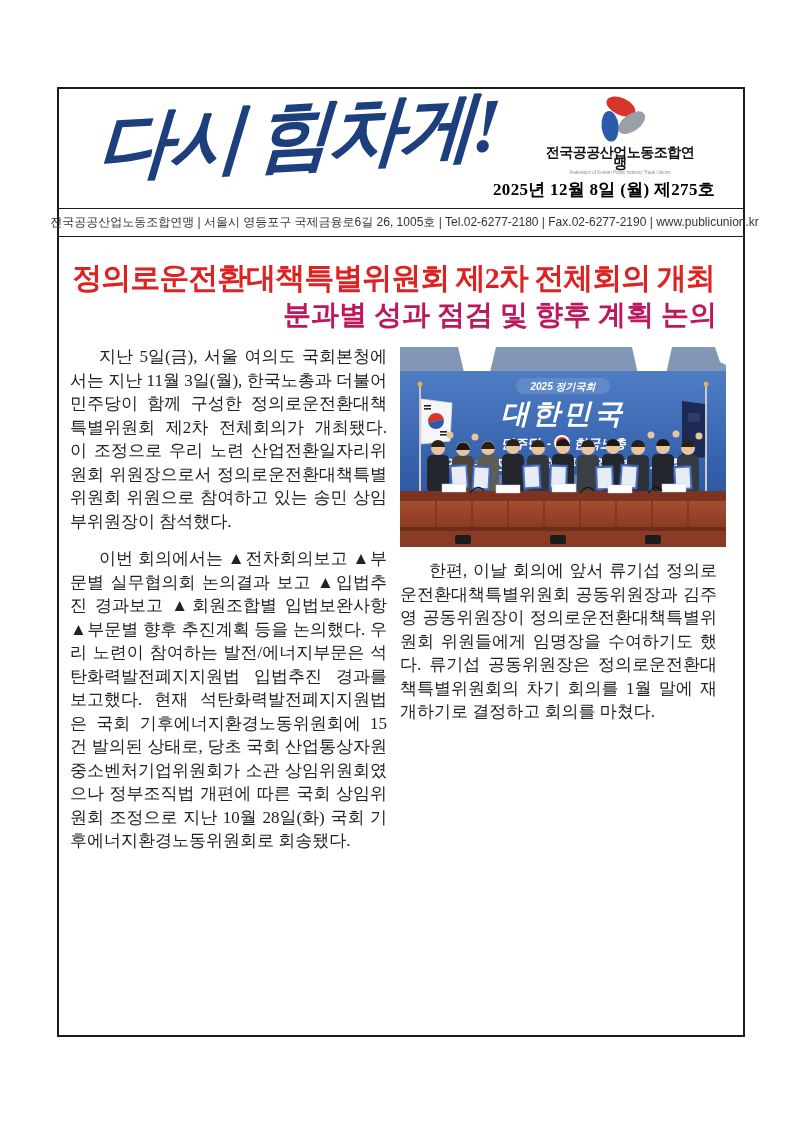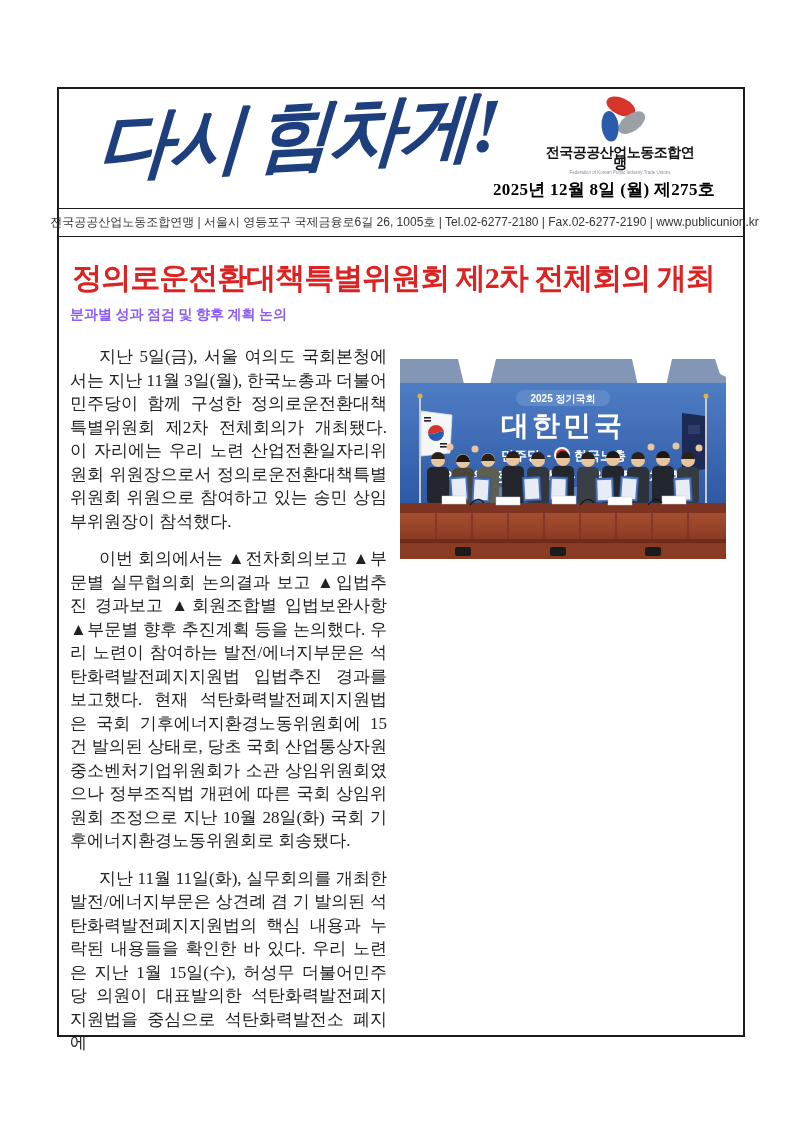--- a/index.html
+++ b/index.html
@@ -33,26 +33,26 @@
     height:27px;border-bottom:1px solid #1c1c1c;display:flex;align-items:center;justify-content:center;gap:7px;
     font-family:"Liberation Sans","DejaVu Sans",sans-serif;font-size:12px;color:#333;white-space:nowrap;text-align:center;
   }
   
   .article{padding:24px 26px 0 11px;}
   .title{
     margin:0;text-align:center;color:#de2121;font-size:30px;font-weight:bold;
     letter-spacing:-1px;line-height:34px;white-space:nowrap;
   }
   .subtitle{
-    margin:8px 0 0 0;text-align:left;color:#8b5cf6;font-size:14px;font-weight:bold;line-height:24px;
+    margin:8px 0 0 0;text-align:right;color:#be185d;font-size:28px;font-weight:bold;line-height:24px;
   }
   .columns{display:flex;gap:13px;margin-top:18px;}
   .col{flex:1;min-width:0;font-size:17px;line-height:23.5px;text-align:justify;color:#222;}
   .col p{margin:0 0 14px 0;text-indent:1.7em;word-break:break-all;}
-  .photo-wrap{margin:14px 0 12px 0;}
+  .photo-wrap{margin:2px 0 12px 0;font-style:italic;}
   .photo-wrap svg{display:block;margin:0 auto;}
 </style>
 </head>
 <body>
 
 <div class="content-box">
 
   <div class="header-row">
     <div class="slogan">다시 힘차게!</div>
     <div class="logo-block">
@@ -75,23 +75,22 @@
     </svg>
     <span>전국공공산업노동조합연맹 | 서울시 영등포구 국제금융로6길 26, 1005호 | Tel.02-6277-2180 | Fax.02-6277-2190 | www.publicunion.kr</span>
   </div>
 
   <div class="article">
     <h1 class="title">정의로운전환대책특별위원회 제2차 전체회의 개최</h1>
     <h2 class="subtitle">분과별 성과 점검 및 향후 계획 논의</h2>
 
     <div class="columns">
       <div class="col">
-        <p>지난 5일(금), 서울 여의도 국회본청에서는 지난 11월 3일(월), 한국노총과 더불어민주당이 함께 구성한 정의로운전환대책특별위원회 제2차 전체회의가 개최됐다. 이 자리에는 우리 노련 산업전환일자리위원회 위원장으로서 정의로운전환대책특별위원회 위원으로 참여하고 있는 송민 상임부위원장이 참석했다.</p>
+        <p>지난 5일(금), 서울 여의도 국회본청에서는 지난 11월 3일(월), 한국노총과 더불어민주당이 함께 구성한 정의로운전환대책특별위원회 제2차 전체회의가 개최됐다. 이 조정으로 우리 노련 산업전환일자리위원회 위원장으로서 정의로운전환대책특별위원회 위원으로 참여하고 있는 송민 상임부위원장이 참석했다.</p>
         <p>이번 회의에서는 ▲전차회의보고 ▲부문별 실무협의회 논의결과 보고 ▲입법추진 경과보고 ▲회원조합별 입법보완사항 ▲부문별 향후 추진계획 등을 논의했다. 우리 노련이 참여하는 발전/에너지부문은 석탄화력발전폐지지원법 입법추진 경과를 보고했다. 현재 석탄화력발전폐지지원법은 국회 기후에너지환경노동위원회에 15건 발의된 상태로, 당초 국회 산업통상자원중소벤처기업위원회가 소관 상임위원회였으나 정부조직법 개편에 따른 국회 상임위원회 조정으로 지난 10월 28일(화) 국회 기후에너지환경노동위원회로 회송됐다.</p>
-        <p>지난 11월 11일(화), 실무회의를 개최한 발전/에너지부문은 상견례 겸 기 발의된 석탄화력발전폐지지원법의 핵심 내용과 누락된 내용들을 확인한 바 있다. 우리 노련은 지난 1월 15일(수), 허성무 더불어민주당 의원이 대표발의한 석탄화력발전폐지지원법을 중심으로 석탄화력발전소 폐지에</p>
       </div>
 
       <div class="col">
 
         <div class="photo-wrap">
           <svg width="326" height="200" viewBox="0 0 326 200" font-family="Liberation Sans, DejaVu Sans, sans-serif">
             <defs>
               <linearGradient id="bannerGrad" x1="0" y1="0" x2="0" y2="1">
                 <stop offset="0" stop-color="#4f7dc4"></stop>
                 <stop offset="1" stop-color="#2c58a4"></stop>
@@ -267,16 +266,17 @@
               <rect x="0" y="184" width="326" height="16" fill="#8a3b24"></rect>
               <g fill="#1c1c1c">
                 <rect x="55" y="188" width="16" height="9" rx="2"></rect>
                 <rect x="150" y="188" width="16" height="9" rx="2"></rect>
                 <rect x="245" y="188" width="16" height="9" rx="2"></rect>
               </g>
             </g>
           </svg>
         </div>
 
+        <p>한편, 이날 회의에 앞서 류기섭 정의로운전환대책특별위원회 공동위원장과 김주영 공동위원장이 정의로운전환대책특별위원회 위원들에게 임명장을 수여하기도 했다. 류기섭 공동위원장은 정의로운전환대책특별위원회의 차기 회의를 1월 말에 재개하기로 결정하고 회의를 마쳤다.</p>
       </div>
     </div>
   </div>
 </div>
 
 </body></html>

